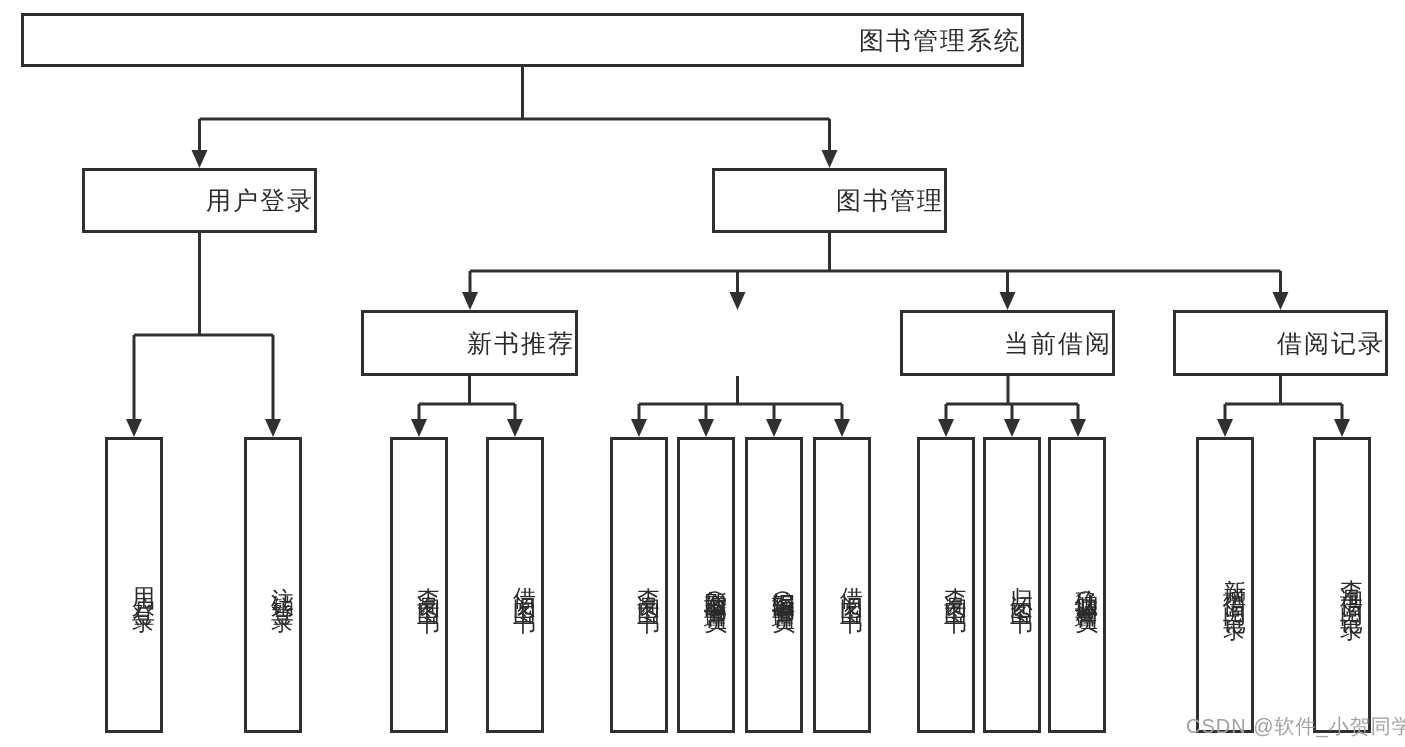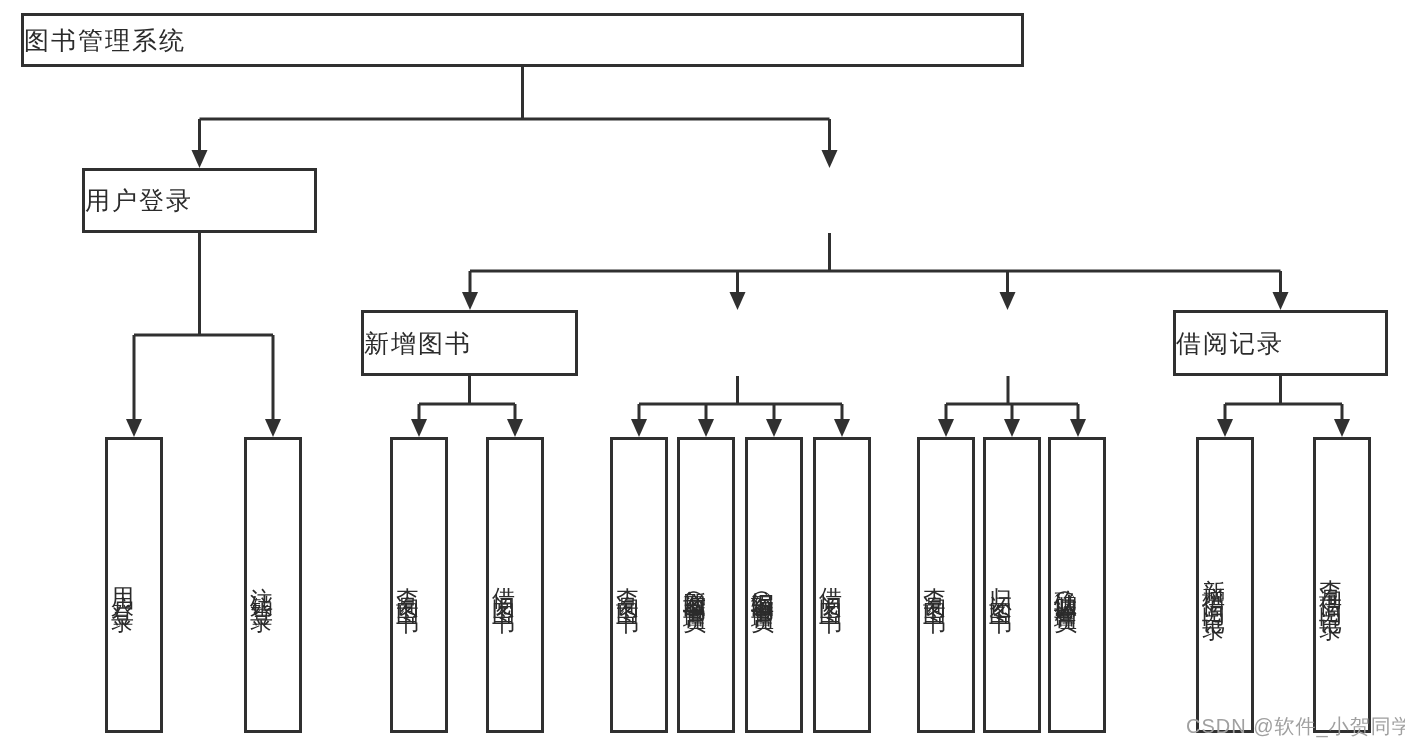--- a/index.html
+++ b/index.html
@@ -31,21 +31,21 @@
     fill:var(--line);
     stroke:none;
   }
   .box{
     position:absolute;
     box-sizing:border-box;
     background:var(--bg);
     border:3px solid var(--line);
     display:flex;
     align-items:center;
-    justify-content:flex-start;
+    justify-content:flex-end;
   }
   .root{left:21px;top:13px;width:1003px;height:54px;}
   .lvl1{top:168px;width:235px;height:65px;}
   .lvl2{top:310px;width:217px;height:66px;}
   .leaf{top:437px;width:58px;height:296px;}
   .h-label{
     font-size:25px;
     letter-spacing:2px;
     color:var(--text);
     white-space:nowrap;
@@ -120,23 +120,29 @@
     </g>
   </svg>
 
   <div class="box root">
     <span class="h-label">图书管理系统</span>
   </div>
 
   <div class="box lvl1" style="left:82px">
     <span class="h-label">用户登录</span>
   </div>
+  <div class="box lvl1" style="left:712px">
+    <span class="h-label">图书管理</span>
+  </div>
 
   <div class="box lvl2" style="left:361px">
-    <span class="h-label">新增图书</span>
+    <span class="h-label">新书推荐</span>
+  </div>
+  <div class="box lvl2" style="left:900px;width:215px">
+    <span class="h-label">当前借阅</span>
   </div>
   <div class="box lvl2" style="left:1173px;width:215px">
     <span class="h-label">借阅记录</span>
   </div>
 
   <div class="box leaf" style="left:105px">
     <span class="v-label">用户登录</span>
   </div>
   <div class="box leaf" style="left:244px">
     <span class="v-label">注销登录</span>

